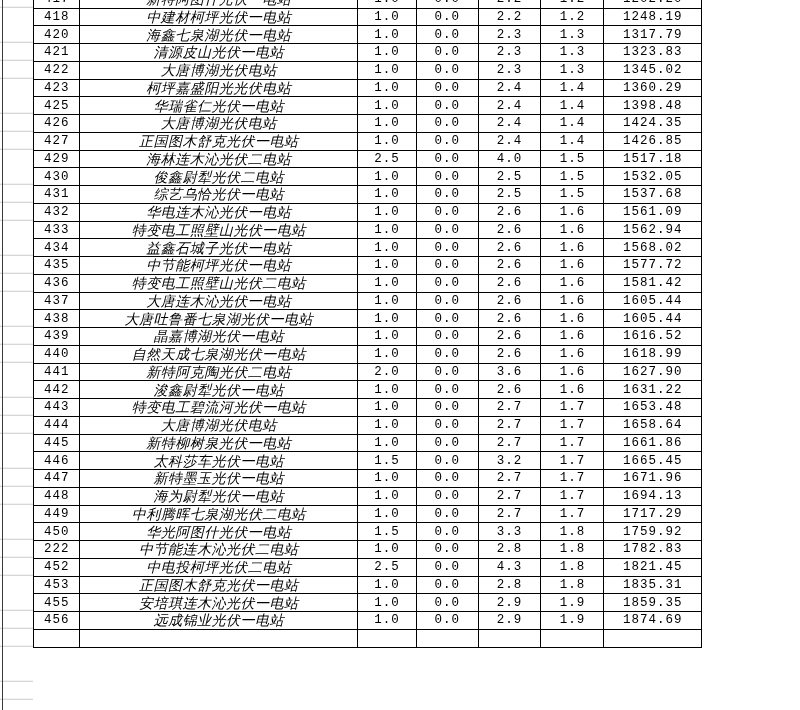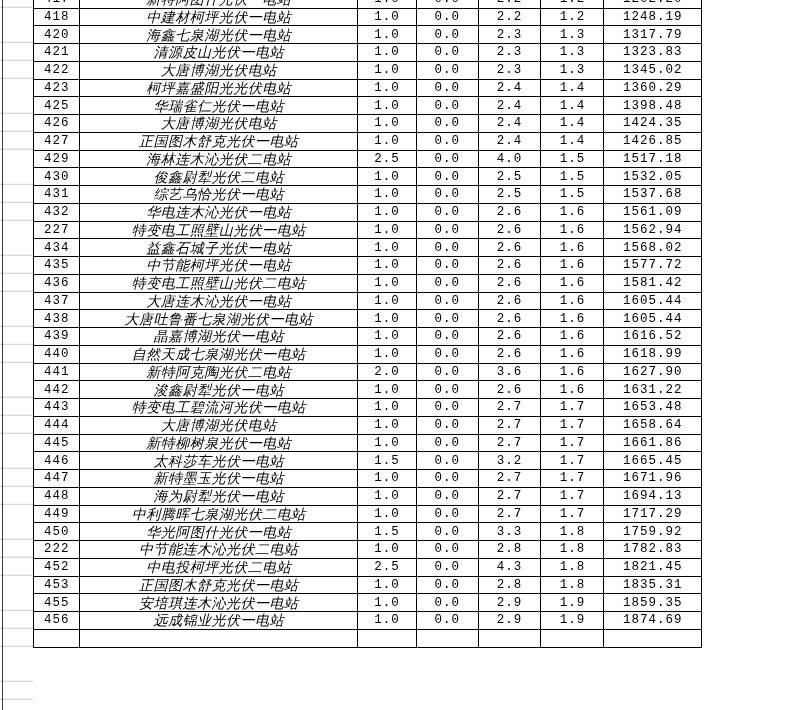--- a/index.html
+++ b/index.html
@@ -171,21 +171,21 @@
         <tr>
           <td class="num-cell">432</td>
           <td class="name-cell">华电连木沁光伏一电站</td>
           <td class="value-cell">1.0</td>
           <td class="value-cell">0.0</td>
           <td class="value-cell">2.6</td>
           <td class="value-cell">1.6</td>
           <td class="value-cell">1561.09</td>
         </tr>
         <tr>
-          <td class="num-cell">227</td>
+          <td class="num-cell">433</td>
           <td class="name-cell">特变电工照壁山光伏一电站</td>
           <td class="value-cell">1.0</td>
           <td class="value-cell">0.0</td>
           <td class="value-cell">2.6</td>
           <td class="value-cell">1.6</td>
           <td class="value-cell">1562.94</td>
         </tr>
         <tr>
           <td class="num-cell">434</td>
           <td class="name-cell">益鑫石城子光伏一电站</td>

